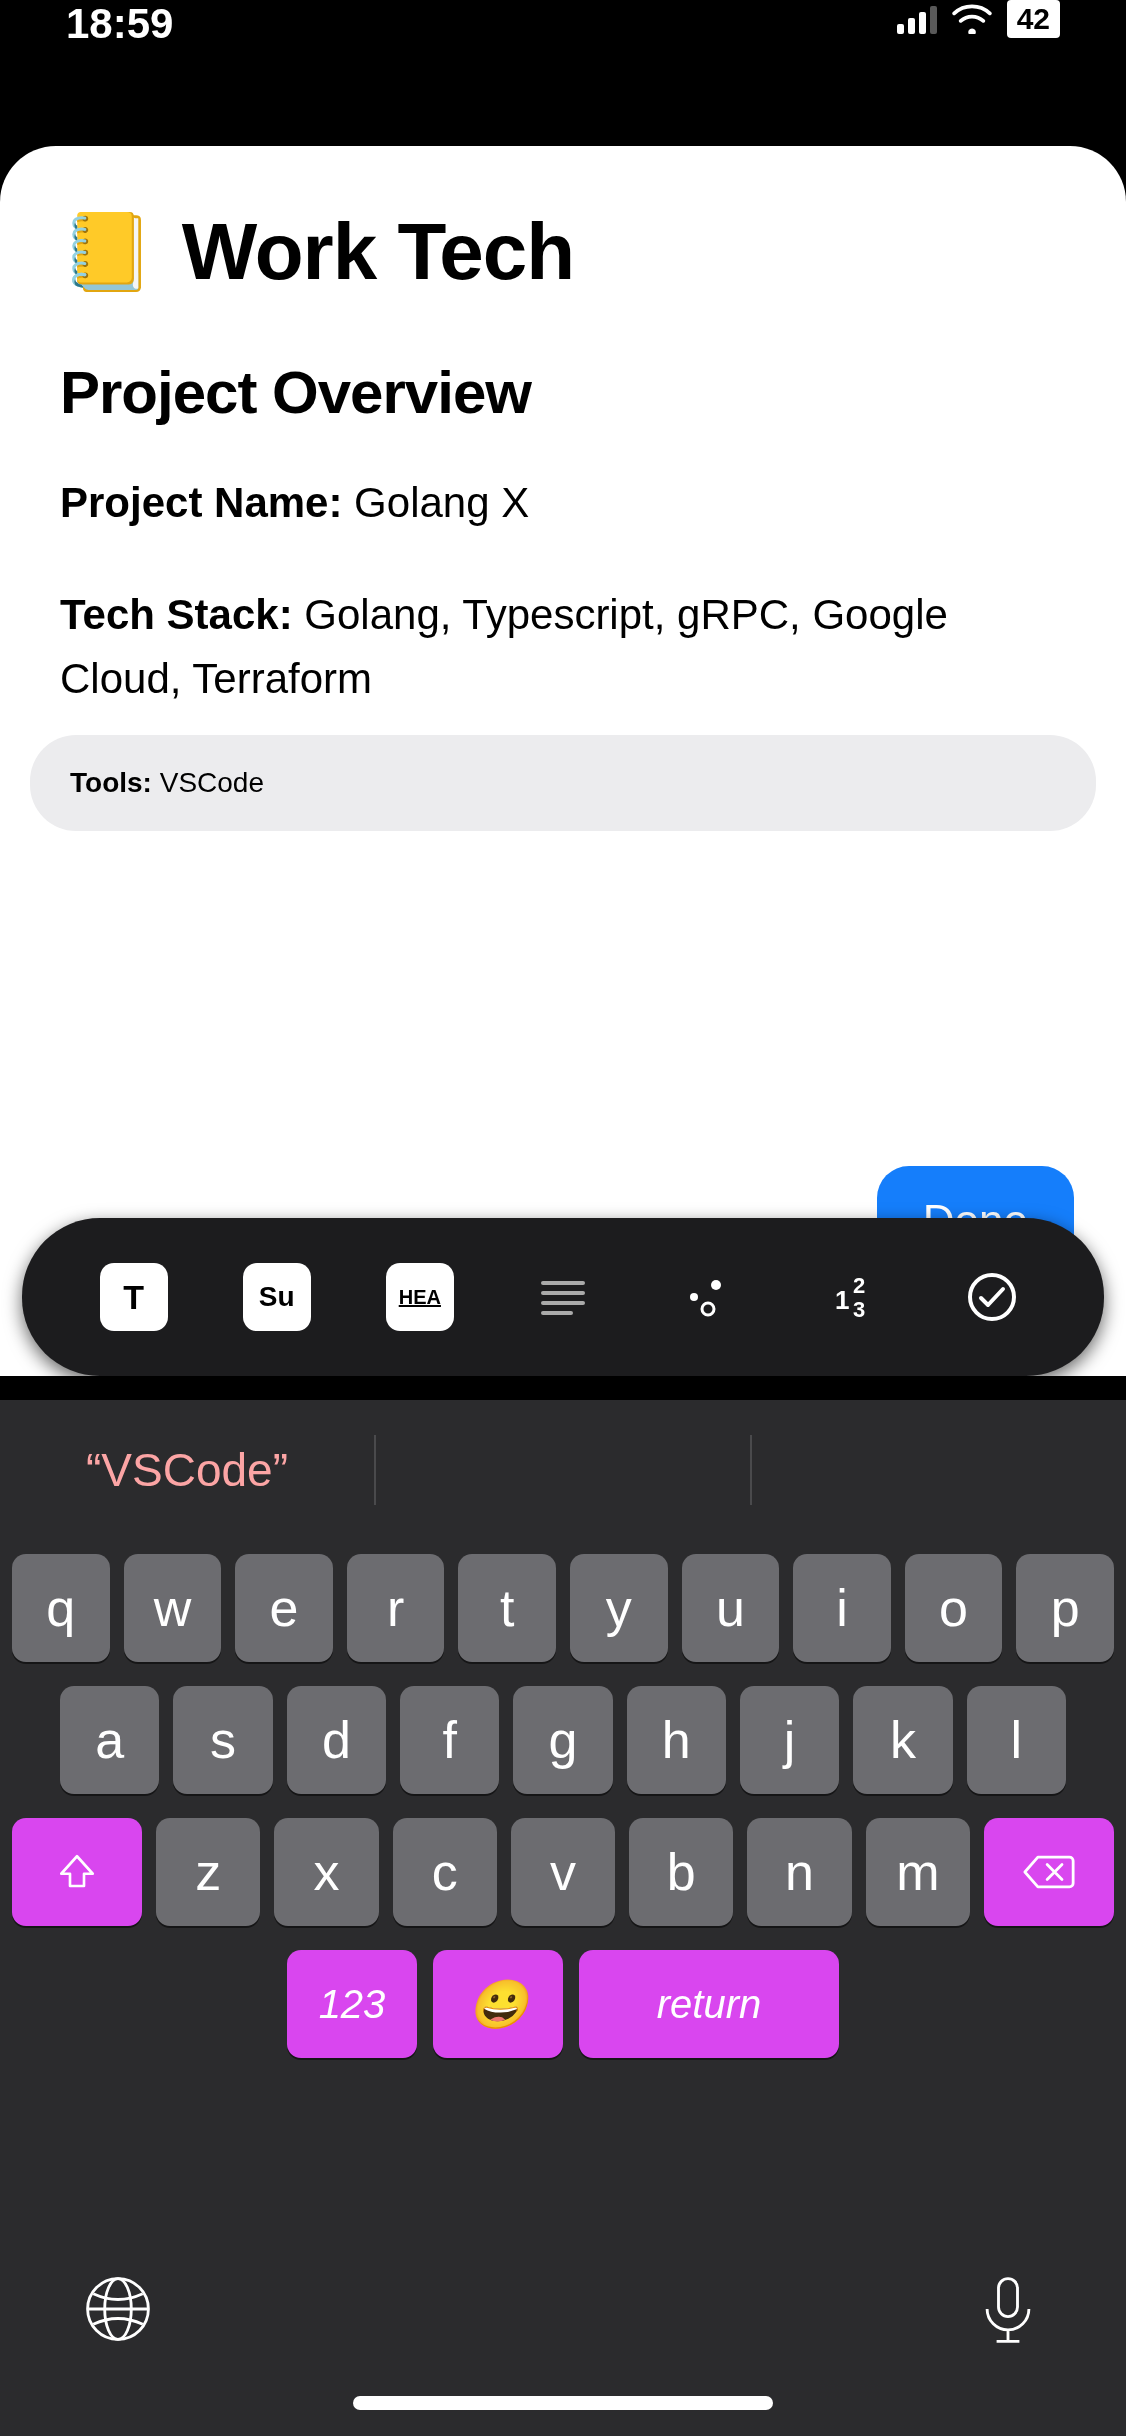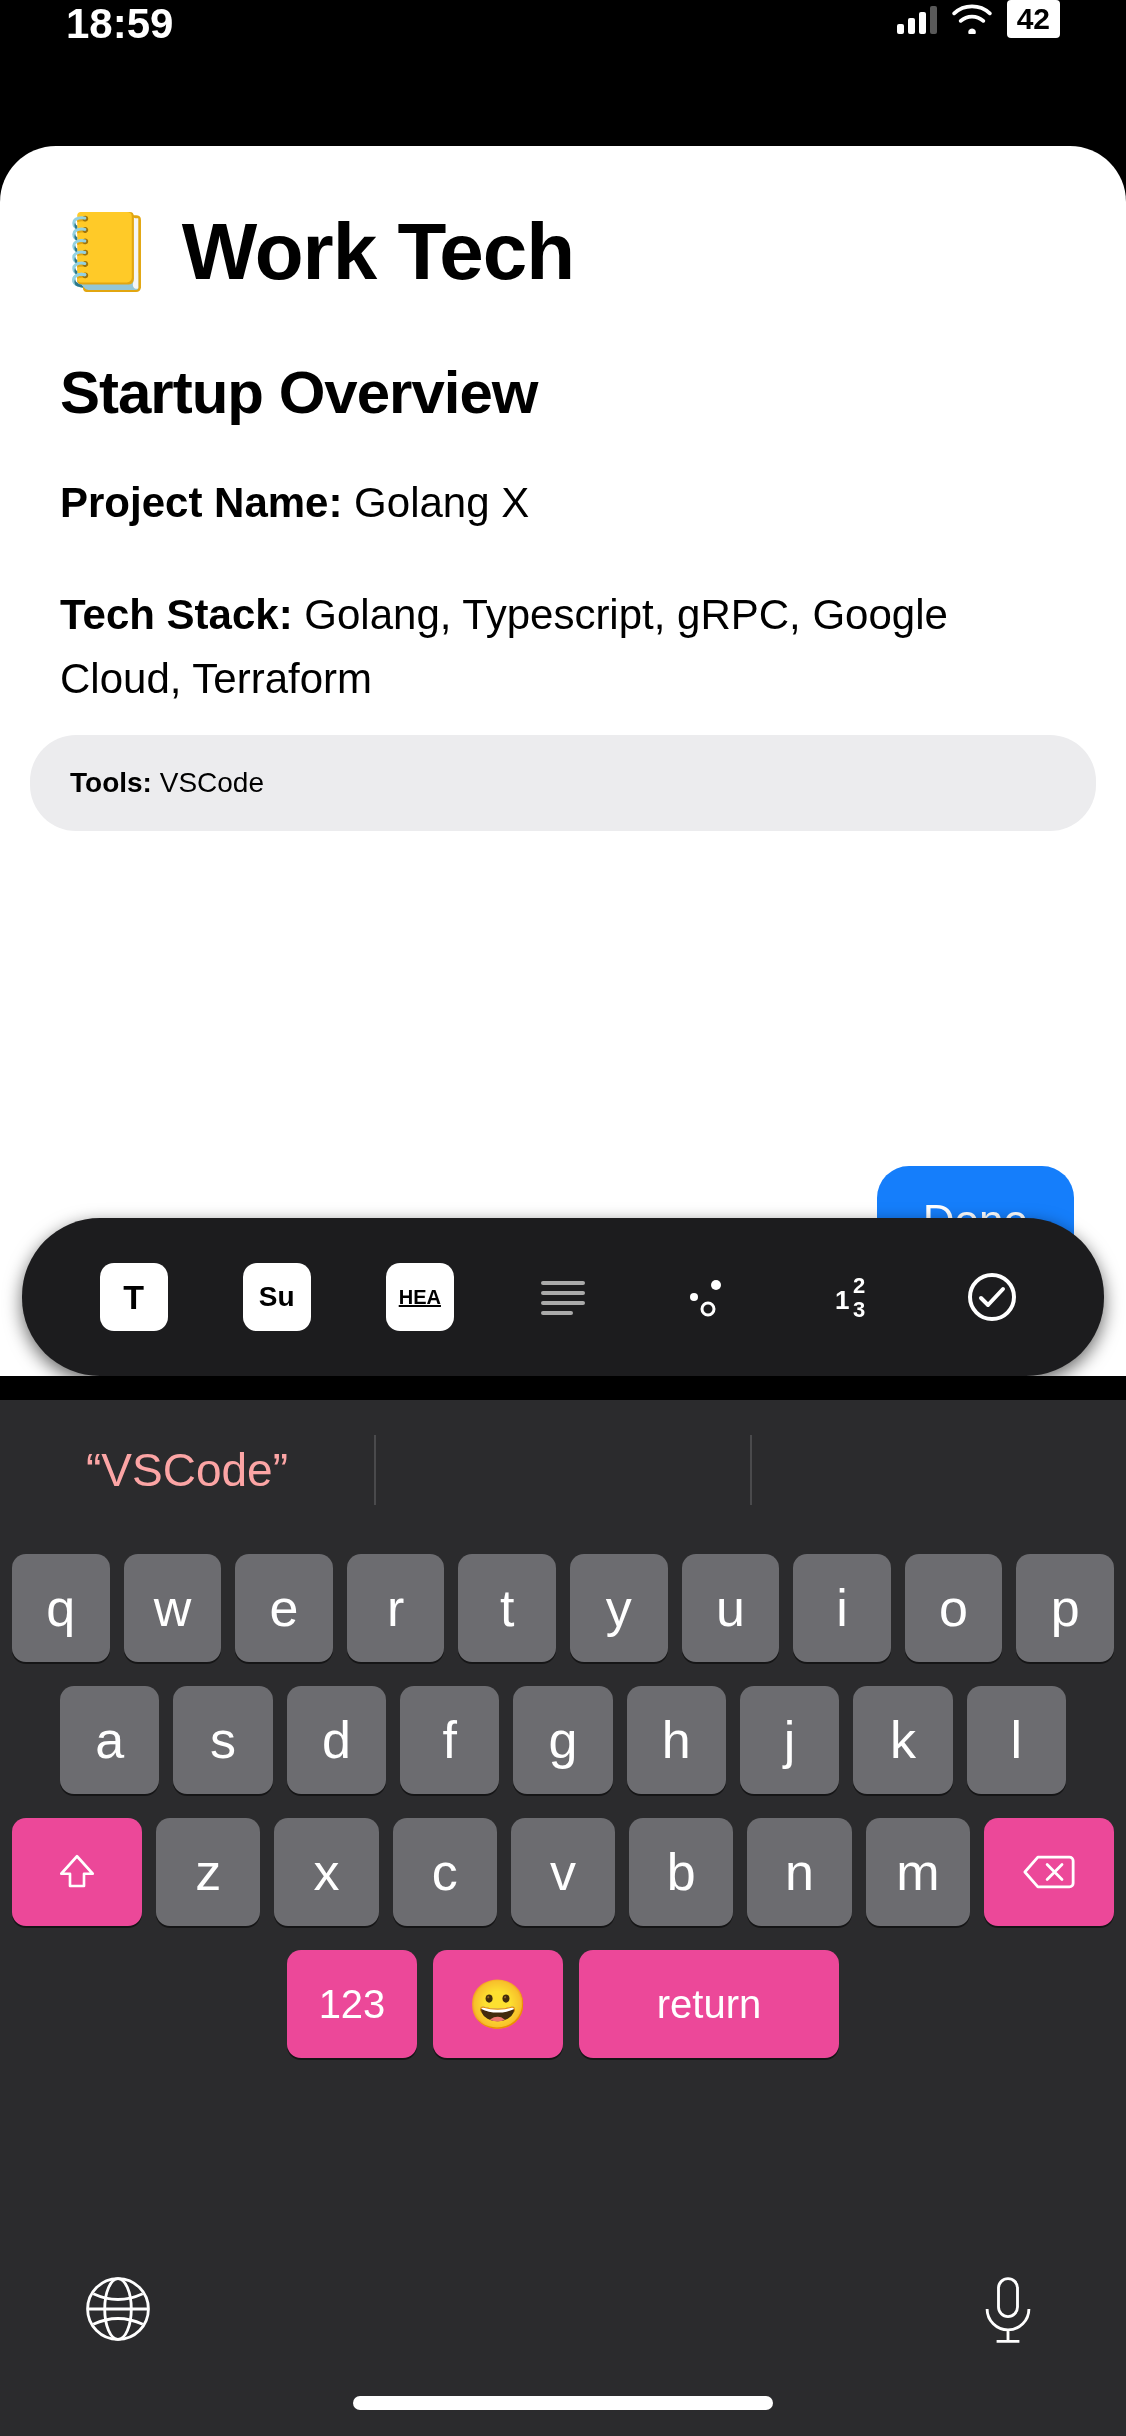--- a/index.html
+++ b/index.html
@@ -152,21 +152,21 @@
     height: 108px;
     flex: 1;
     display: flex;
     align-items: center;
     justify-content: center;
     font-size: 52px;
     font-weight: 400;
     box-shadow: 0 2px 0 rgba(0,0,0,.5);
   }
   .row2 { padding: 0 48px; }
-  .key.func { background: #ec4899; }
+  .key.func { background: #d946ef; font-style: italic; }
   .key.shift, .key.backspace { flex: 0 0 130px; }
   .key.space { flex: 1; font-size: 40px; background:#6c6c70; }
   .key.num { flex: 0 0 130px; font-size: 40px; }
   .key.emoji { flex: 0 0 130px; font-size: 48px; }
   .key.return { flex: 0 0 260px; font-size: 40px; }
   .row4 { gap: 16px; }
 
   .bottom-row {
     margin-top: auto;
     height: 210px;
@@ -206,21 +206,21 @@
     </div>
   </div>
 </div>
 
 <div class="sheet">
   <div class="title">
     <span class="emoji">📒</span>
     <span>Work Tech</span>
   </div>
 
-  <div class="subtitle">Startup Overview</div>
+  <div class="subtitle">Project Overview</div>
 
   <div class="body-line">
     <span class="label">Project Name:</span><span> Golang X</span>
   </div>
 
   <div class="body-line second">
     <span class="label">Tech Stack:</span><span> Golang, Typescript, gRPC, Google Cloud, Terraform</span>
   </div>
 
   <div class="highlight-row">

